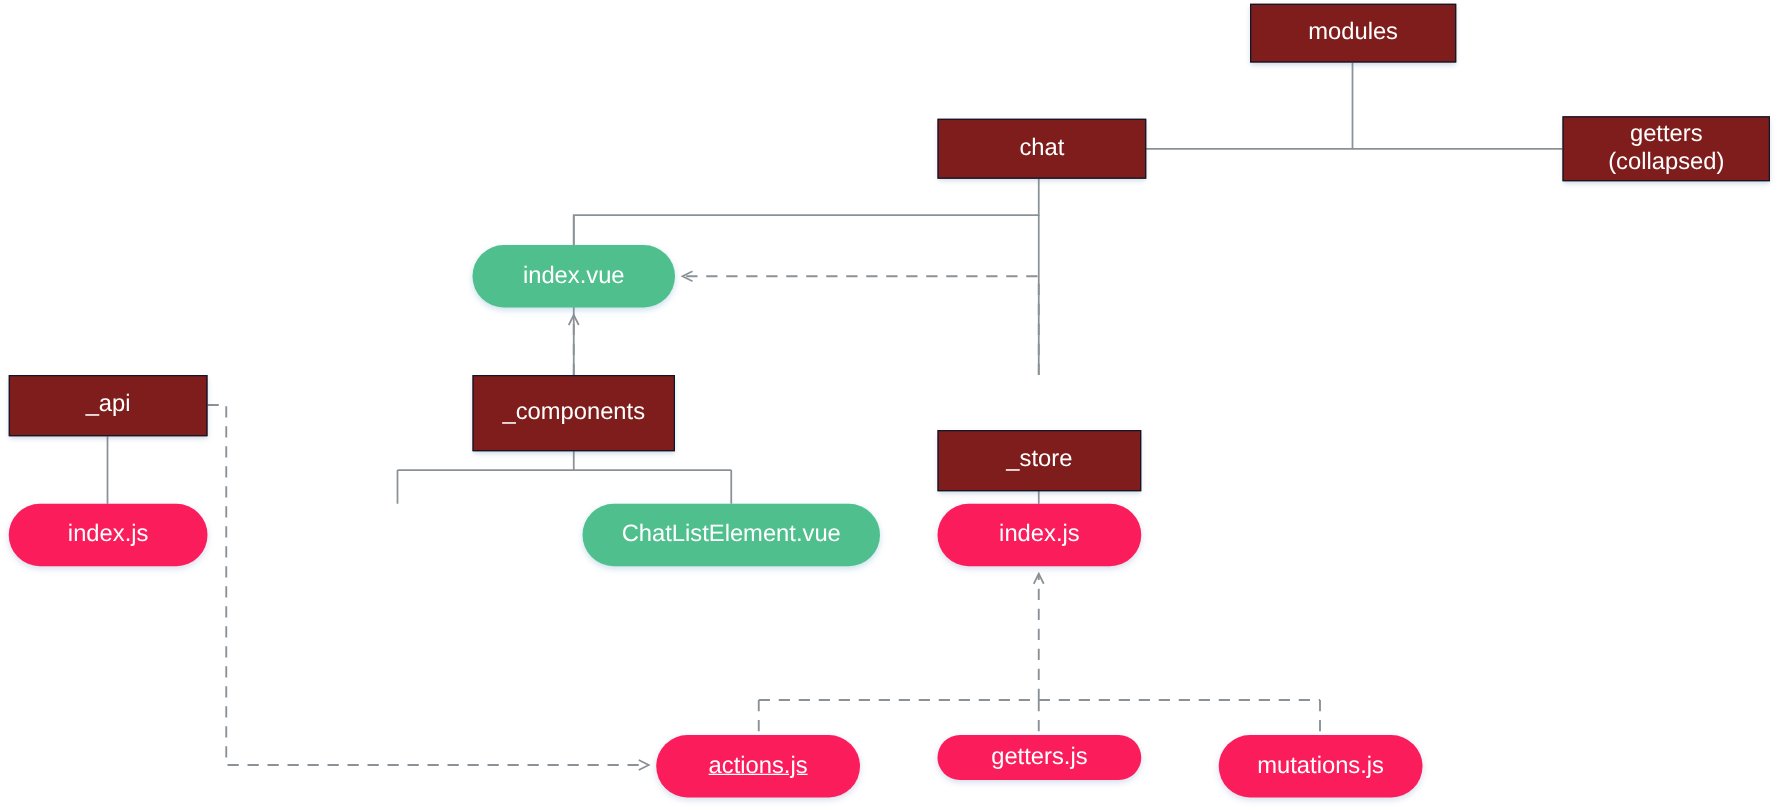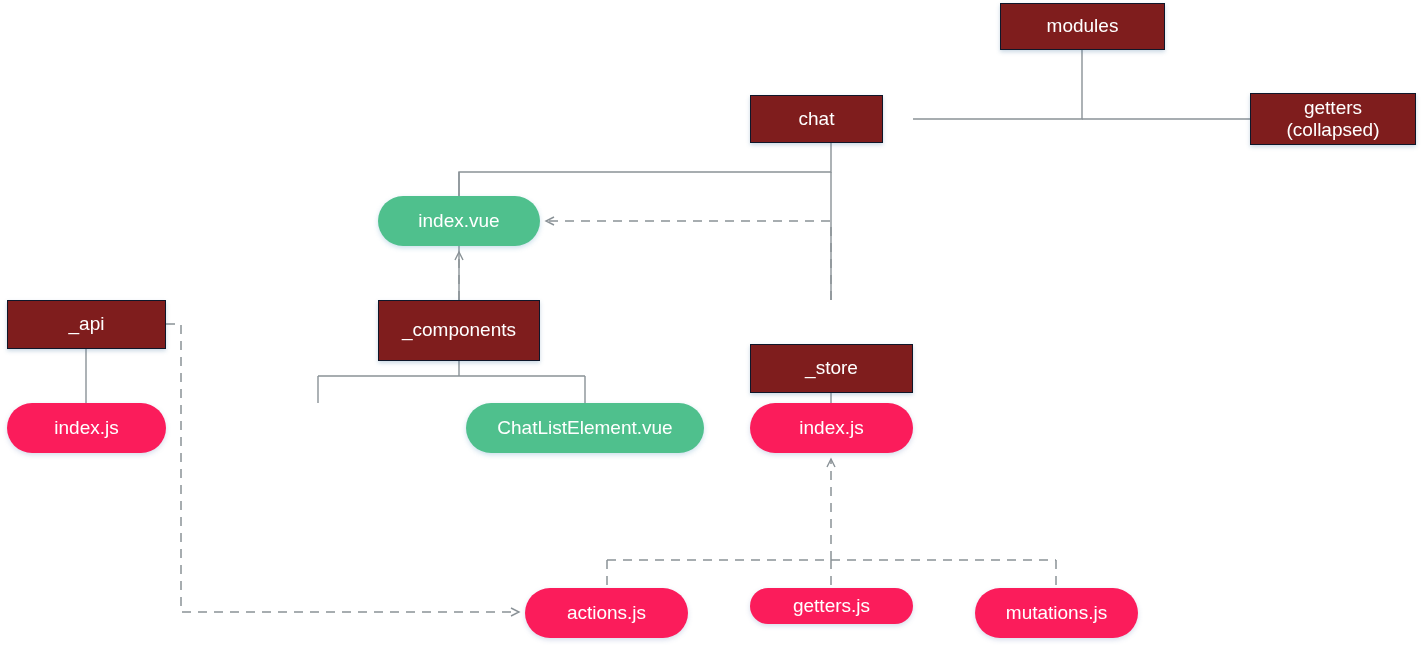--- a/index.html
+++ b/index.html
@@ -83,21 +83,21 @@
       <path d="M607,560 L1056,560 M607,560 L607,588 M831,560 L831,588 M1056,560 L1056,588"></path>
 
       <path d="M166,324 L181,324 L181,612 L519,612" marker-end="url(#openarrow)"></path>
     </g>
   </svg>
 
   <div class="node node-folder" style="left:1000px;top:3px;width:165px;height:47px;">
     <span>modules</span>
   </div>
 
-  <div class="node node-folder" style="left:750px;top:95px;width:133px;height:48px;">
+  <div class="node node-folder" style="left:750px;top:95px;width:167px;height:48px;">
     <span>chat</span>
   </div>
 
   <div class="node node-folder two-line" style="left:1250px;top:93px;width:166px;height:52px;">
     <span>getters
 (collapsed)</span>
   </div>
 
   <div class="node node-vue" style="left:378px;top:196px;width:162px;height:50px;">
     <span>index.vue</span>
@@ -121,21 +121,21 @@
 
 
   <div class="node node-vue" style="left:466px;top:403px;width:238px;height:50px;align-items:center;">
     <span>ChatListElement.vue</span>
   </div>
 
   <div class="node node-js" style="left:750px;top:403px;width:163px;height:50px;">
     <span>index.js</span>
   </div>
 
-  <div class="node node-js" style="left:525px;top:588px;width:163px;height:50px;">
+  <div class="node node-js" style="left:525px;top:588px;width:163px;height:50px;text-decoration:underline;">
     <span>actions.js</span>
   </div>
 
   <div class="node node-js" style="left:750px;top:588px;width:163px;height:36px;">
     <span>getters.js</span>
   </div>
 
   <div class="node node-js" style="left:975px;top:588px;width:163px;height:50px;">
     <span>mutations.js</span>
   </div>

